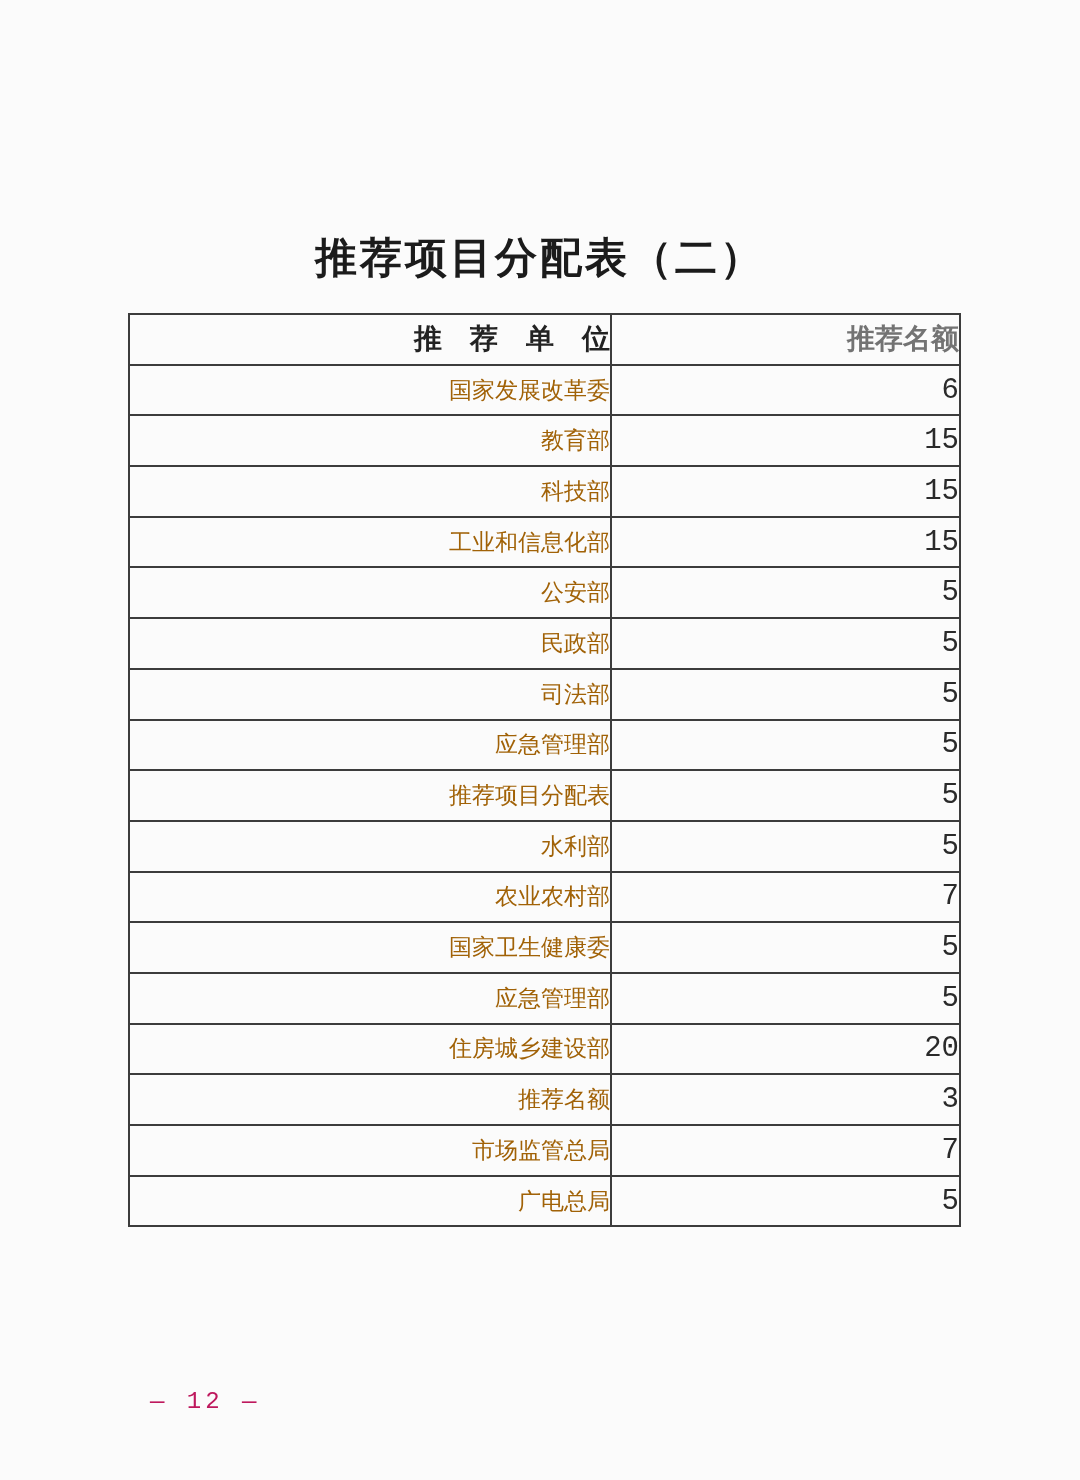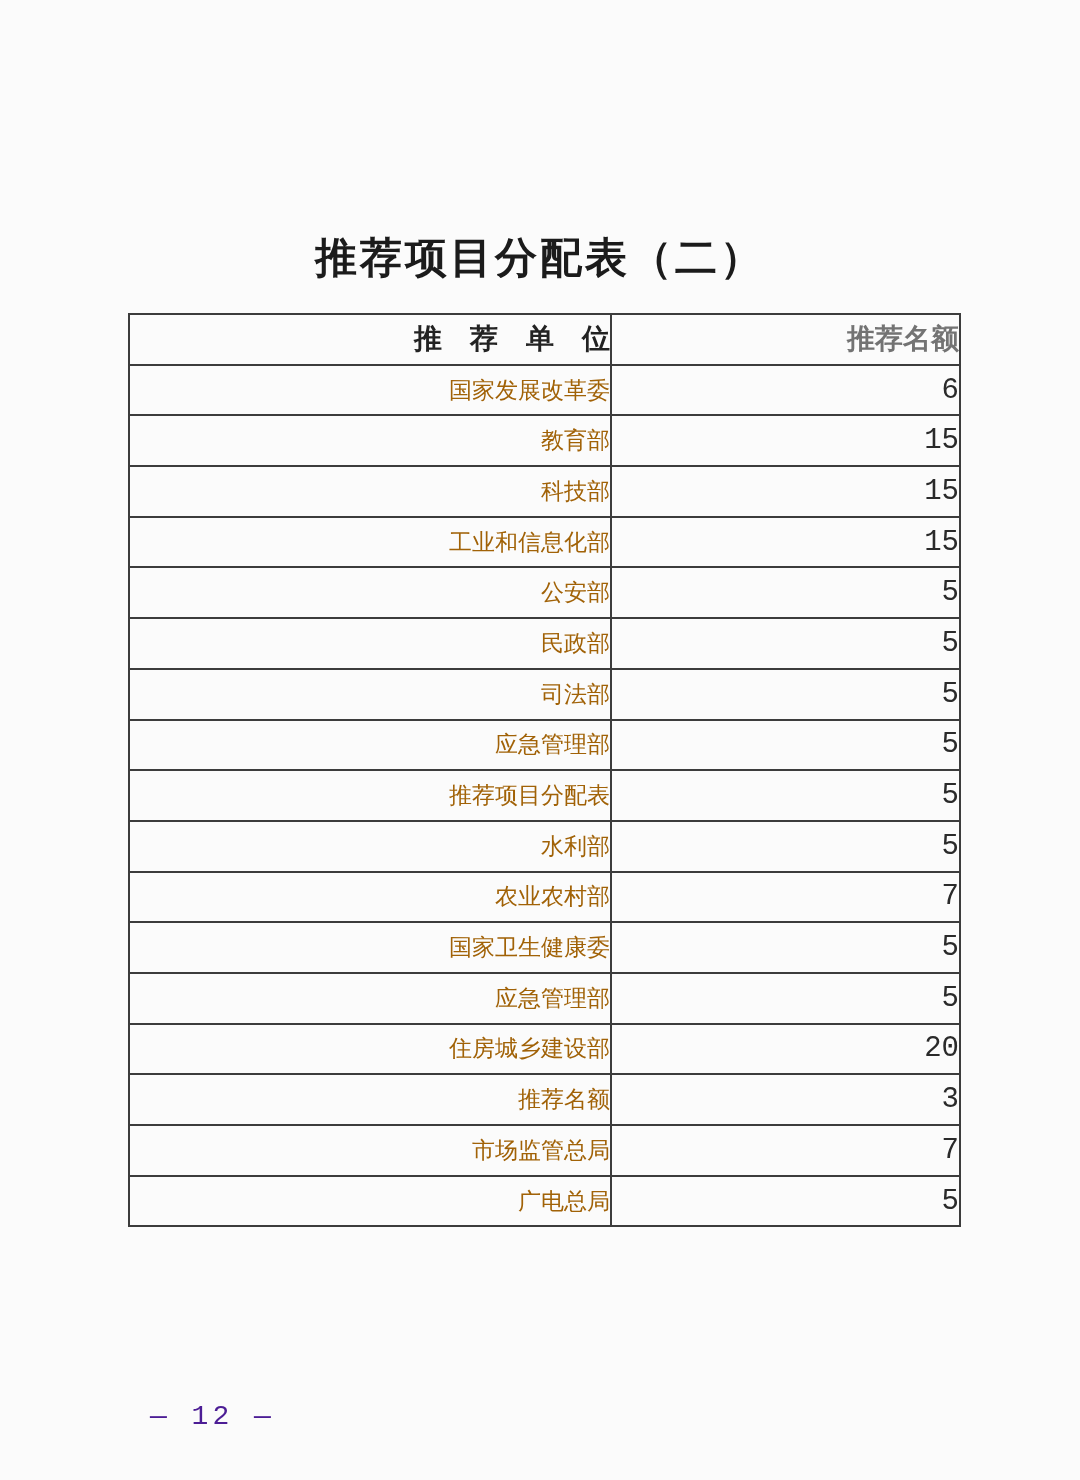--- a/index.html
+++ b/index.html
@@ -62,24 +62,23 @@
     color: #a16207;
   }
   td.quota-cell {
     font-size: 29px;
     color: #2a2a2a;
   }
   .page-number {
     position: absolute;
     left: 150px;
     top: 1388px;
-    font-size: 28px;
+    font-size: 24px;
     letter-spacing: 4px;
-    color: #4c1d95;
-    margin-top: 13px;
+    color: #be185d;
   }
 </style>
 </head>
 <body>
 
 <div class="page">
 
   <div class="doc-title">推荐项目分配表（二）</div>
 
   <div class="alloc-table-wrap">

